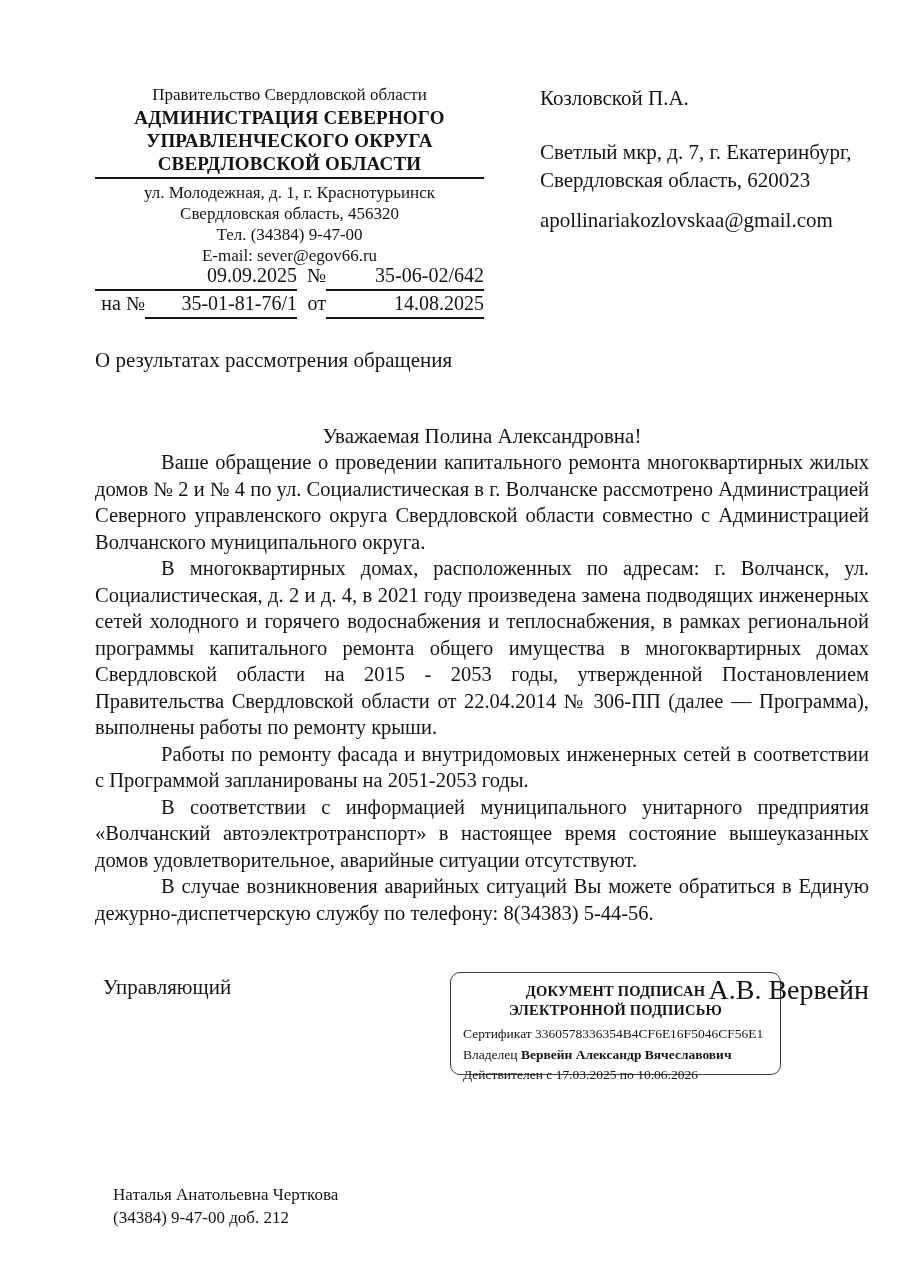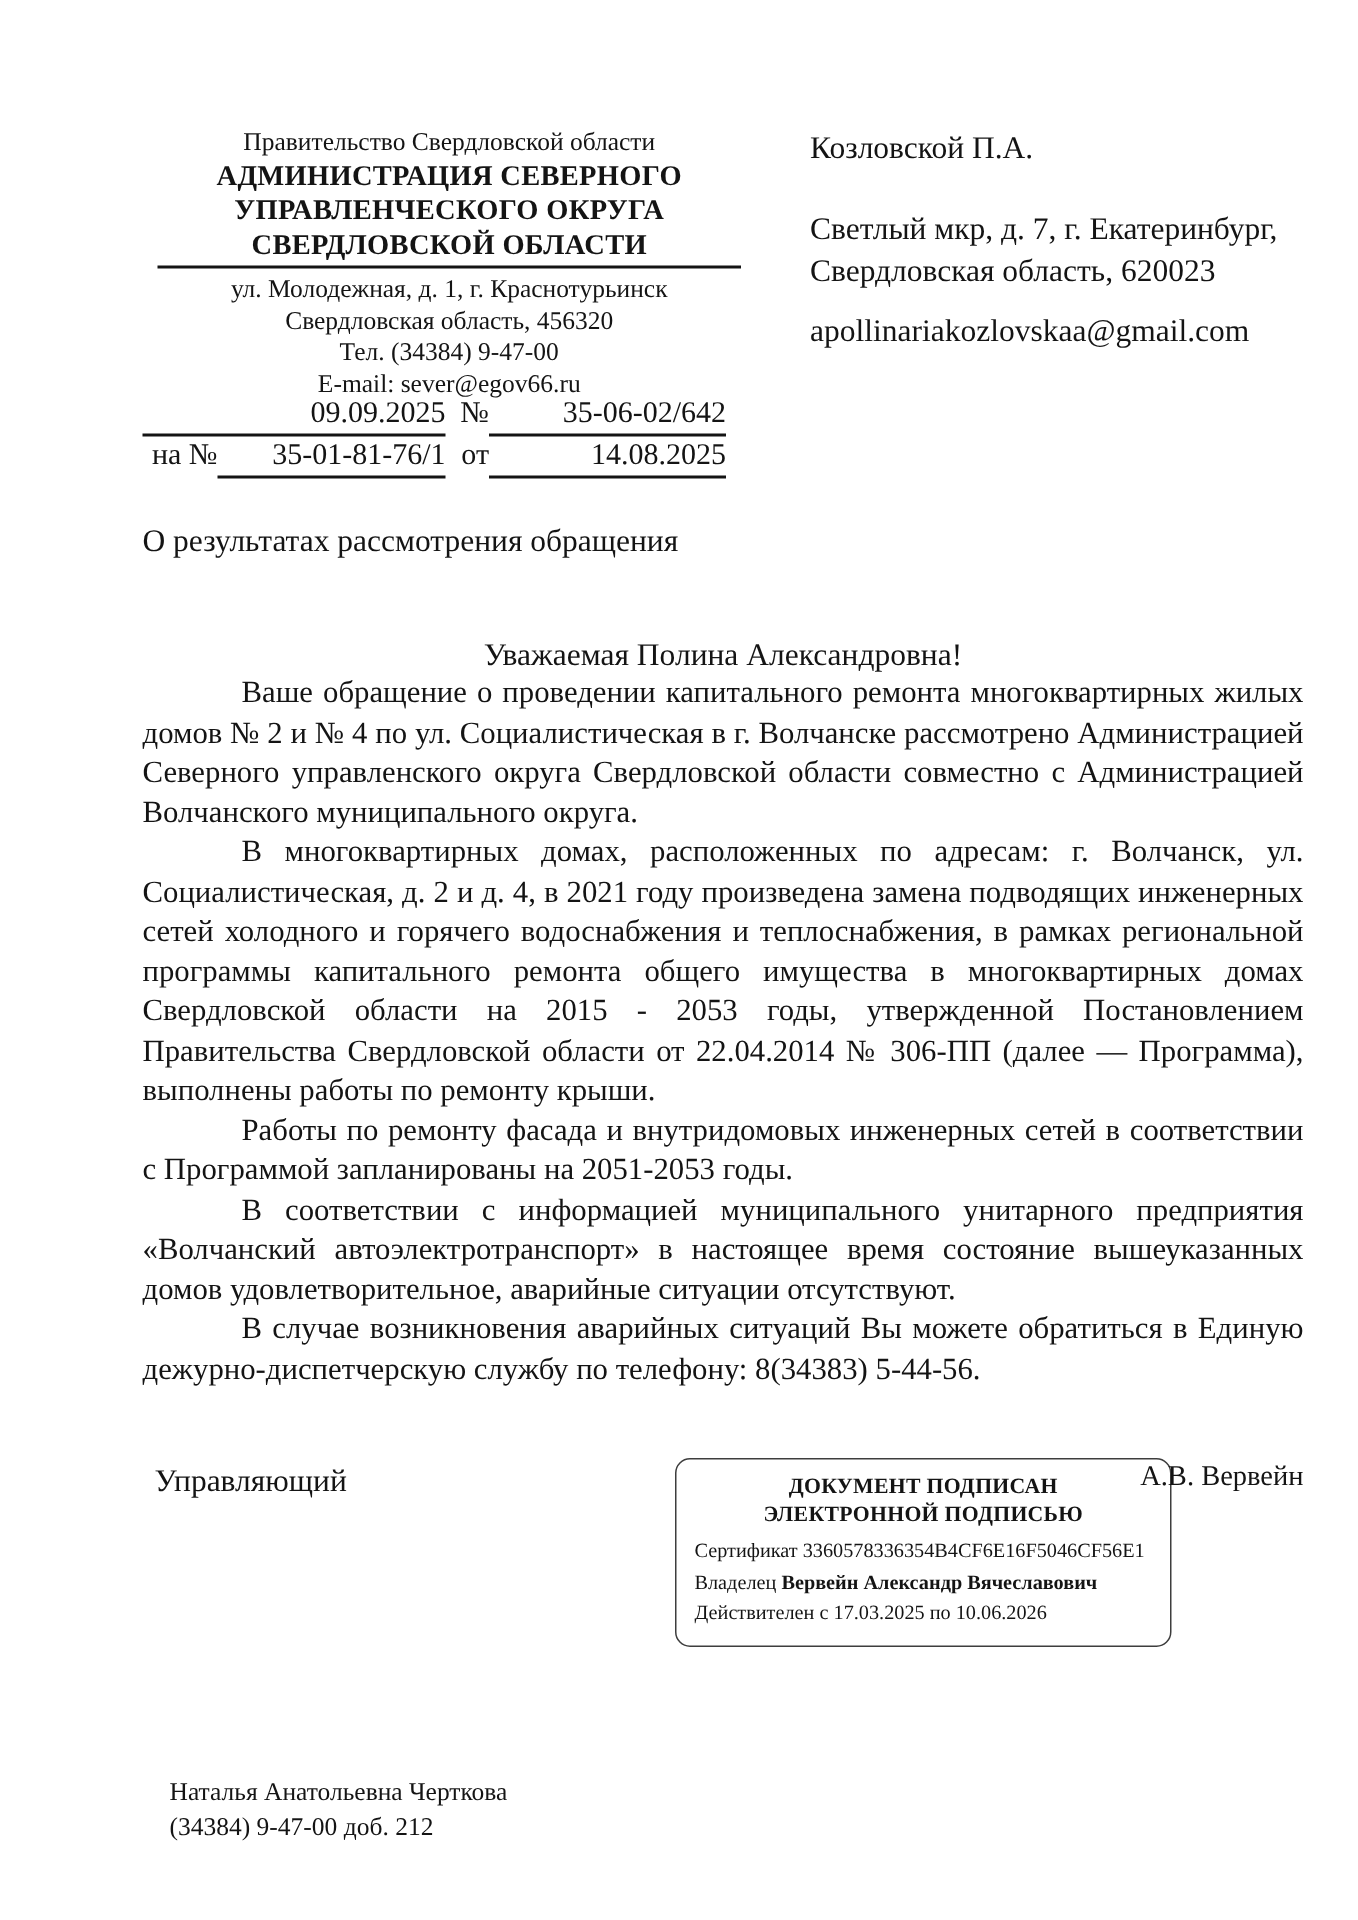--- a/index.html
+++ b/index.html
@@ -7,21 +7,21 @@
     width:905px;height:1280px;
     background:#ffffff;
     font-family:"Liberation Serif","DejaVu Serif",serif;
     color:#141414;
     position:relative;
     overflow:hidden;
   }
   .abs{position:absolute;}
 
   
-  .letterhead{left:105px;top:84px;width:389px;text-align:center;}
+  .letterhead{left:95px;top:84px;width:389px;text-align:center;}
   .lh-top{font-size:17px;line-height:22px;}
   .lh-org{font-size:19px;font-weight:bold;line-height:23px;letter-spacing:.2px;}
   .lh-rule{border:0;border-top:2.5px solid #141414;margin:2px 0 3px 0;}
   .lh-addr{font-size:17px;line-height:21px;}
 
   
   .addressee{left:540px;top:84px;width:340px;font-size:21px;line-height:28px;text-align:left;}
   .addr-name{margin-bottom:26px;}
   .addr-email{margin-top:12px;}
 
@@ -38,23 +38,23 @@
   .subject{left:95px;top:348px;width:600px;font-size:21px;}
 
   .salutation{left:95px;top:404px;width:774px;text-align:center;font-size:21px;margin-top:20px;}
 
   .body-text{left:95px;top:449px;width:774px;font-size:20.5px;line-height:26.5px;text-align:justify;}
   .body-text p{margin:0;text-indent:66px;}
 
   
   .signature{left:95px;top:965px;width:774px;height:130px;}
   .sig-position{position:absolute;left:8px;top:10px;font-size:21px;}
-  .sig-name{position:absolute;right:0;top:9px;font-size:19px;white-space:nowrap;}
+  .sig-name{position:absolute;right:0;top:9px;font-size:28px;white-space:nowrap;}
   .stamp{
-    position:absolute;left:355px;top:7px;width:331px;height:126px;
+    position:absolute;left:355px;top:7px;width:331px;height:103px;
     border:1.5px solid #3d3d3d;border-radius:10px;box-sizing:border-box;
     background:#ffffff;
   }
   .stamp-title{font-weight:bold;font-size:14.5px;line-height:18.5px;text-align:center;margin-top:9px;letter-spacing:.2px;}
   .stamp-lines{font-size:13.5px;line-height:20.5px;margin:5px 8px 0 12px;white-space:nowrap;}
   .stamp-lines .b{font-weight:bold;}
 
   .executor{left:113px;top:1183px;font-size:17px;line-height:23px;}
 </style>
 </head>

